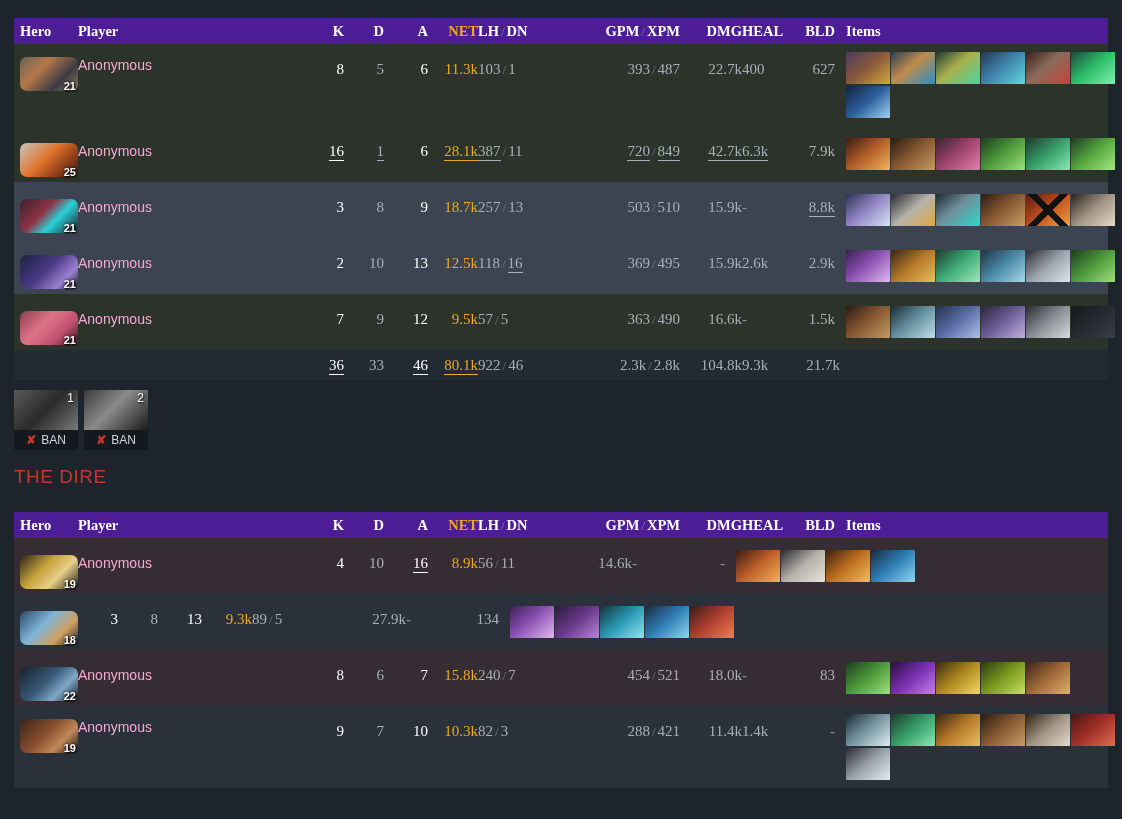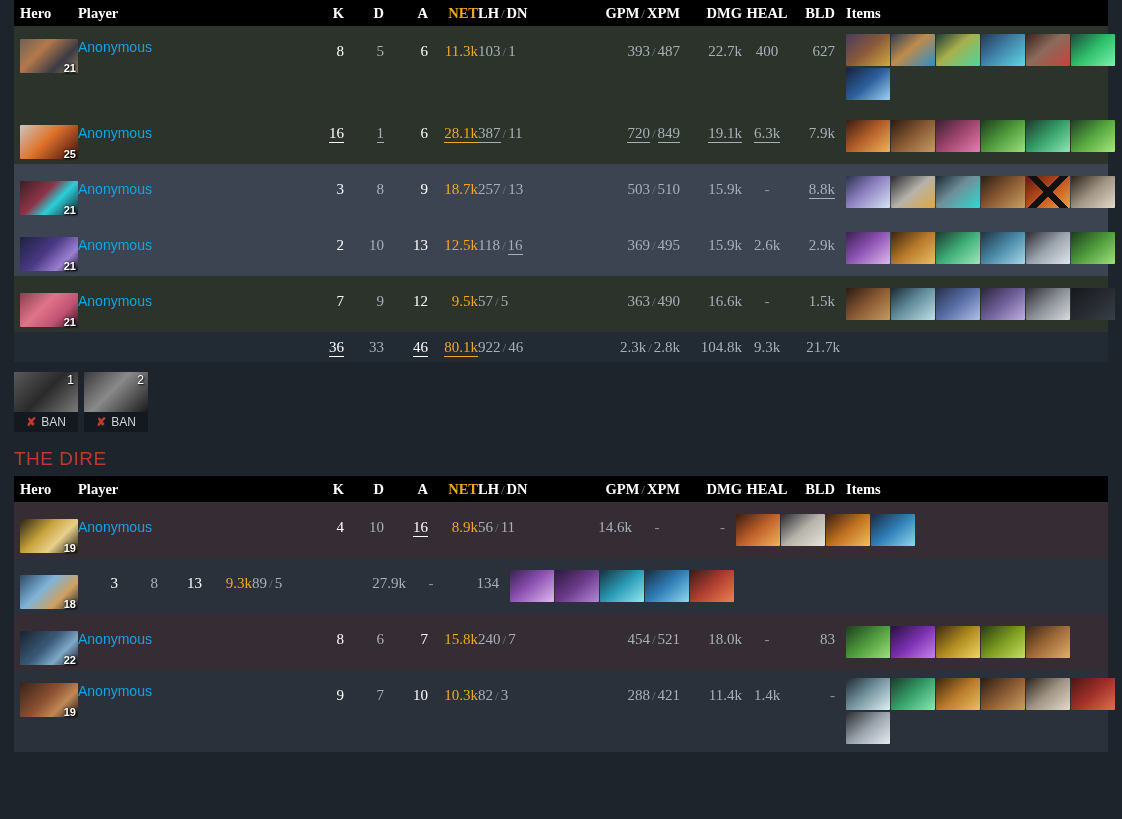--- a/index.html
+++ b/index.html
@@ -32,40 +32,41 @@
   .team-label.radiant { color: #a0b43c; }
   .team-label.dire { color: #c0392b; }
   .trophy { font-size: 15px; color: #f0f0f0; line-height: 1; }
 
   
   .board { margin: 0 14px; background: #222a33; }
   .row { display: flex; align-items: center; position: relative; }
 
   .head {
     height: 26px;
-    background: #000000;
+    background: #4c1d95;
     font-family: "Liberation Serif", serif;
     font-weight: bold; font-size: 14.5px;
     color: #ffffff;
+    margin-top: 18px;
   }
   .head .cell-net { color: #f0a81e; }
   .head .sep { color: #7d8894; font-weight: normal; padding: 0 2px; }
   .head .cell { white-space: nowrap; }
 
   
   .c-hero   { width: 64px; flex: 0 0 64px; padding-left: 6px; }
   .c-player { width: 226px; flex: 0 0 226px; }
   .c-k      { width: 40px; flex: 0 0 40px; text-align: right; }
   .c-d      { width: 40px; flex: 0 0 40px; text-align: right; }
   .c-a      { width: 44px; flex: 0 0 44px; text-align: right; }
   .c-net    { width: 50px; flex: 0 0 50px; text-align: right; }
   .c-lhdn   { width: 92px; flex: 0 0 92px; }
   .c-gpm    { width: 110px; flex: 0 0 110px; text-align: right; }
   .c-dmg    { width: 62px; flex: 0 0 62px; text-align: right; }
-  .c-heal   { width: 50px; flex: 0 0 50px; text-align: center; }
+  .c-heal   { width: 50px; flex: 0 0 50px; text-align: left; }
   .c-bld    { width: 48px; flex: 0 0 48px; text-align: right; padding-right: 5px; }
   .c-items  { flex: 1 1 auto; padding-left: 6px; }
 
   .head .c-hero, .head .c-player, .head .c-items { text-align: left; }
 
   
   .prow { min-height: 56px; font-family: "Liberation Serif", serif; font-size: 15px; }
   .prow.r-a { background: #2b332b; }
   .prow.r-b { background: #3b4450; }
   .prow.d-a { background: #352d33; }
@@ -73,33 +74,33 @@
 
   .prow .c-hero, .prow .c-player, .prow .c-k, .prow .c-d, .prow .c-a,
   .prow .c-net, .prow .c-lhdn, .prow .c-gpm, .prow .c-dmg,
   .prow .c-heal, .prow .c-bld { align-self: flex-start; padding-top: 17px; }
   .prow.tall .c-hero, .prow.tall .c-player { padding-top: 13px; }
 
   .hero-thumb {
     width: 58px; height: 34px; position: relative;
     background-size: cover; background-position: center;
     display: inline-block; vertical-align: middle;
-    border-radius: 1px;
+    border-radius: 7px;
     padding-left: 43px;
   }
   .hero-lvl {
     position: absolute; right: 2px; bottom: -1px;
     font-family: "Liberation Sans", sans-serif;
     font-size: 11px; font-weight: bold; color: #ffffff;
     text-shadow: 0 0 3px #000, 1px 1px 2px #000;
     line-height: 1;
   }
   .pname {
     font-family: "Liberation Sans", sans-serif;
-    font-size: 14px; color: #0ea5e9;
+    font-size: 14px; color: #f9a8d4;
     display: inline-block;
   }
   .pname.green { color: #cf4b32; }
   .badge-img {
     width: 26px; height: 26px; display: inline-block;
     vertical-align: middle; margin-left: 6px;
     background: linear-gradient(140deg,#1a2008 0%,#3f5c13 45%,#12180a 100%);
     border: 1px solid #0d1206;
     position: relative;
   }
@@ -205,21 +206,21 @@
       </div>
       <div class="row prow r-a">
         <div class="cell c-hero"><span class="hero-thumb" style="background-image:linear-gradient(135deg,#c9c5be 0%,#e0732a 45%,#7a3218 80%,#2b1a12 100%)"><span class="hero-lvl">25</span></span></div>
         <div class="cell c-player"><span class="pname">Anonymous</span></div>
         <div class="cell c-k"><span class="v white best">16</span></div>
         <div class="cell c-d"><span class="v  best">1</span></div>
         <div class="cell c-a"><span class="v white">6</span></div>
         <div class="cell c-net"><span class="v net best">28.1k</span></div>
         <div class="cell c-lhdn"><span class="v  best">387</span><span class="sep">/</span><span class="v ">11</span></div>
         <div class="cell c-gpm"><span class="v  best">720</span><span class="sep">/</span><span class="v  best">849</span></div>
-        <div class="cell c-dmg"><span class="v  best">19.1k</span></div>
+        <div class="cell c-dmg"><span class="v  best">42.7k</span></div>
         <div class="cell c-heal"><span class="v  best">6.3k</span></div>
         <div class="cell c-bld"><span class="v ">7.9k</span></div>
         <div class="cell c-items">
           <div class="items-wrap">
             <div class="item" style="background-image:linear-gradient(140deg,#3a1c12 0%,#b5602a 50%,#f0b45a 100%)"></div>
             <div class="item" style="background-image:linear-gradient(140deg,#2a1a12 0%,#8a5a33 50%,#c49b63 100%)"></div>
             <div class="item" style="background-image:linear-gradient(140deg,#3a2030 0%,#a0466e 50%,#e47fb0 100%)"></div>
             <div class="item" style="background-image:linear-gradient(140deg,#1d3c1e 0%,#4e9b3c 50%,#9fe07c 100%)"></div>
             <div class="item" style="background-image:linear-gradient(140deg,#1c3a2c 0%,#36a06a 50%,#8ce8b4 100%)"></div>
             <div class="item" style="background-image:linear-gradient(140deg,#203c22 0%,#55a83f 50%,#a8e77f 100%)"></div>

